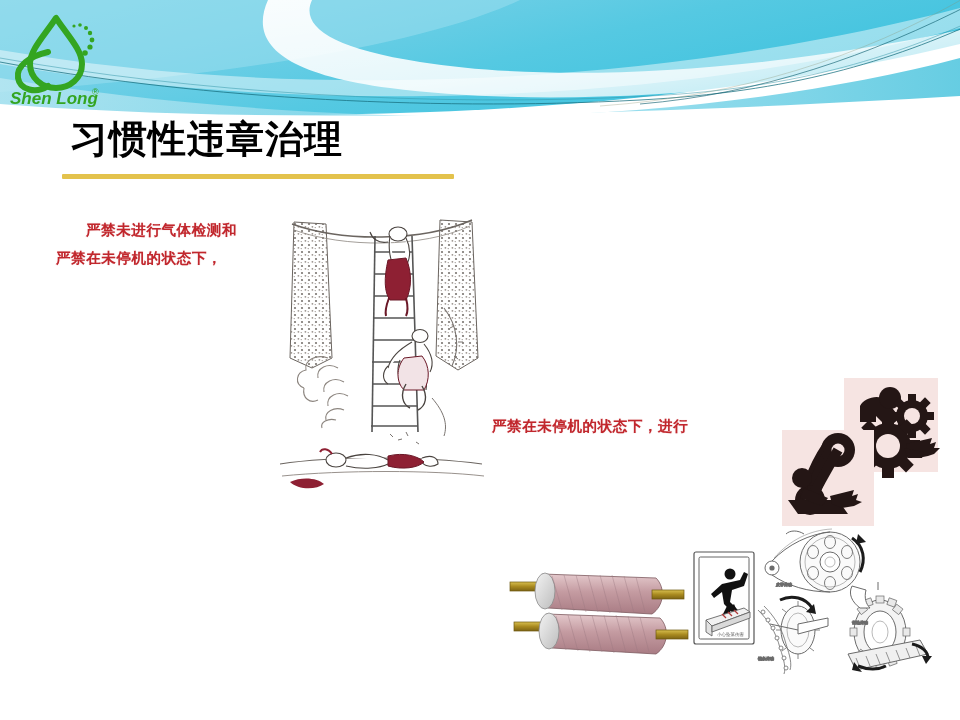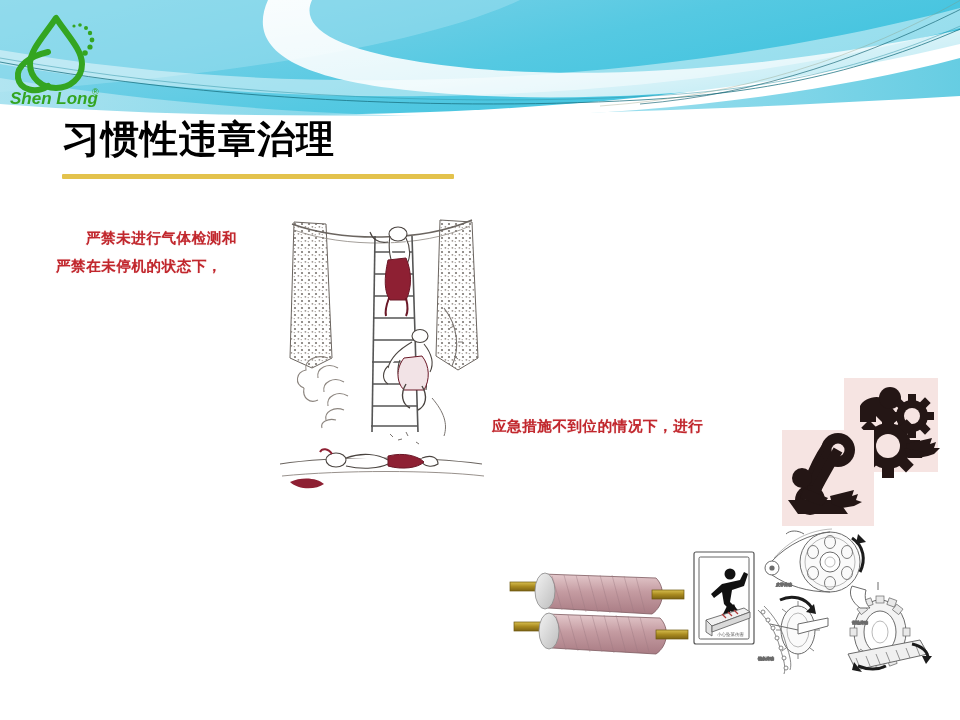--- a/index.html
+++ b/index.html
@@ -46,20 +46,21 @@
     top: 120px;
     width: 420px;
   }
   .slide-title {
     font-size: 38px;
     font-weight: bold;
     color: #000000;
     letter-spacing: 1px;
     line-height: 1.05;
     white-space: nowrap;
+    margin-left: 8px;
   }
   .title-rule {
     margin-top: 14px;
     width: 392px;
     height: 5px;
     background: #e3c24c;
     border-radius: 1px;
   }
 
   
@@ -74,21 +75,21 @@
   .warn-text {
     position: absolute;
     color: #c1272d;
     font-weight: bold;
     font-size: 14.5px;
     line-height: 1.95;
     letter-spacing: 0.6px;
     white-space: nowrap;
     text-shadow: 0 0 1px rgba(193,39,45,0.35);
   }
-  #warn-confined { left: 56px;  top: 216px; margin-top: 8px; }
+  #warn-confined { left: 56px;  top: 216px; }
   #warn-machine  { left: 462px; top: 412px; }
   .warn-text .indent { padding-left: 30px; display: block; }
   .warn-text span.line { display: block; }
 
   
   .illus { position: absolute; }
   #illus-confined { left: 272px; top: 208px;  width: 220px; height: 292px; }
   #illus-pictos   { left: 782px; top: 378px;  width: 176px; height: 152px; }
   #illus-rollers  { left: 508px; top: 548px;  width: 250px; height: 116px; }
   #illus-drives   { left: 752px; top: 528px;  width: 206px; height: 152px; }
@@ -274,21 +275,21 @@
         <path d="M18,274 C30,268 46,270 52,276 C44,282 26,282 18,274 Z" fill="#8e2033" stroke="none"></path>
 
         <g stroke="#7a7470">
           <path d="M118,226 l3,3 M126,232 l4,-1 M134,224 l2,4 M144,234 l3,2"></path>
         </g>
       </g>
     </svg>
   </div>
 
   <div class="warn-text" id="warn-machine">
-    <span class="line indent">应急措施不到位的情况下，进行</span>
+    <span class="line indent">严禁在未停机的状态下，进行</span>
   </div>
 
   <div class="illus" id="illus-pictos">
     <svg width="176" height="152" viewBox="0 0 176 152" xmlns="http://www.w3.org/2000/svg">
 
       <g>
         <rect x="62" y="0" width="94" height="94" fill="#f6e4e2"></rect>
 
         <path d="M78,44 L78,28 C82,20 96,16 104,22 L118,40 L106,50 L94,38 L94,44 Z" fill="#241615"></path>
         <circle cx="108" cy="20" r="11" fill="#241615"></circle>

